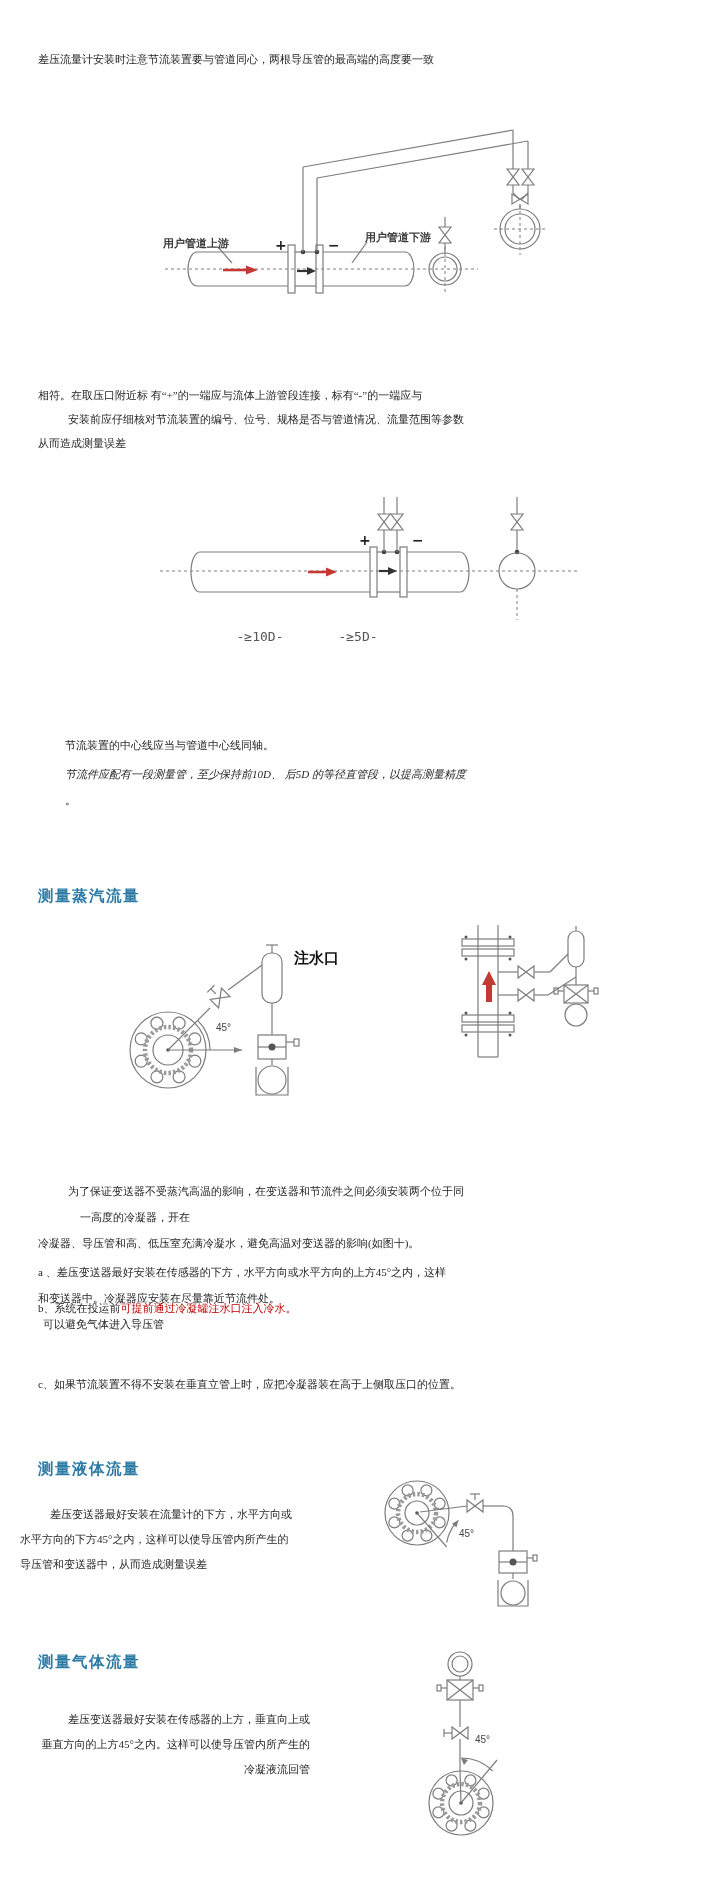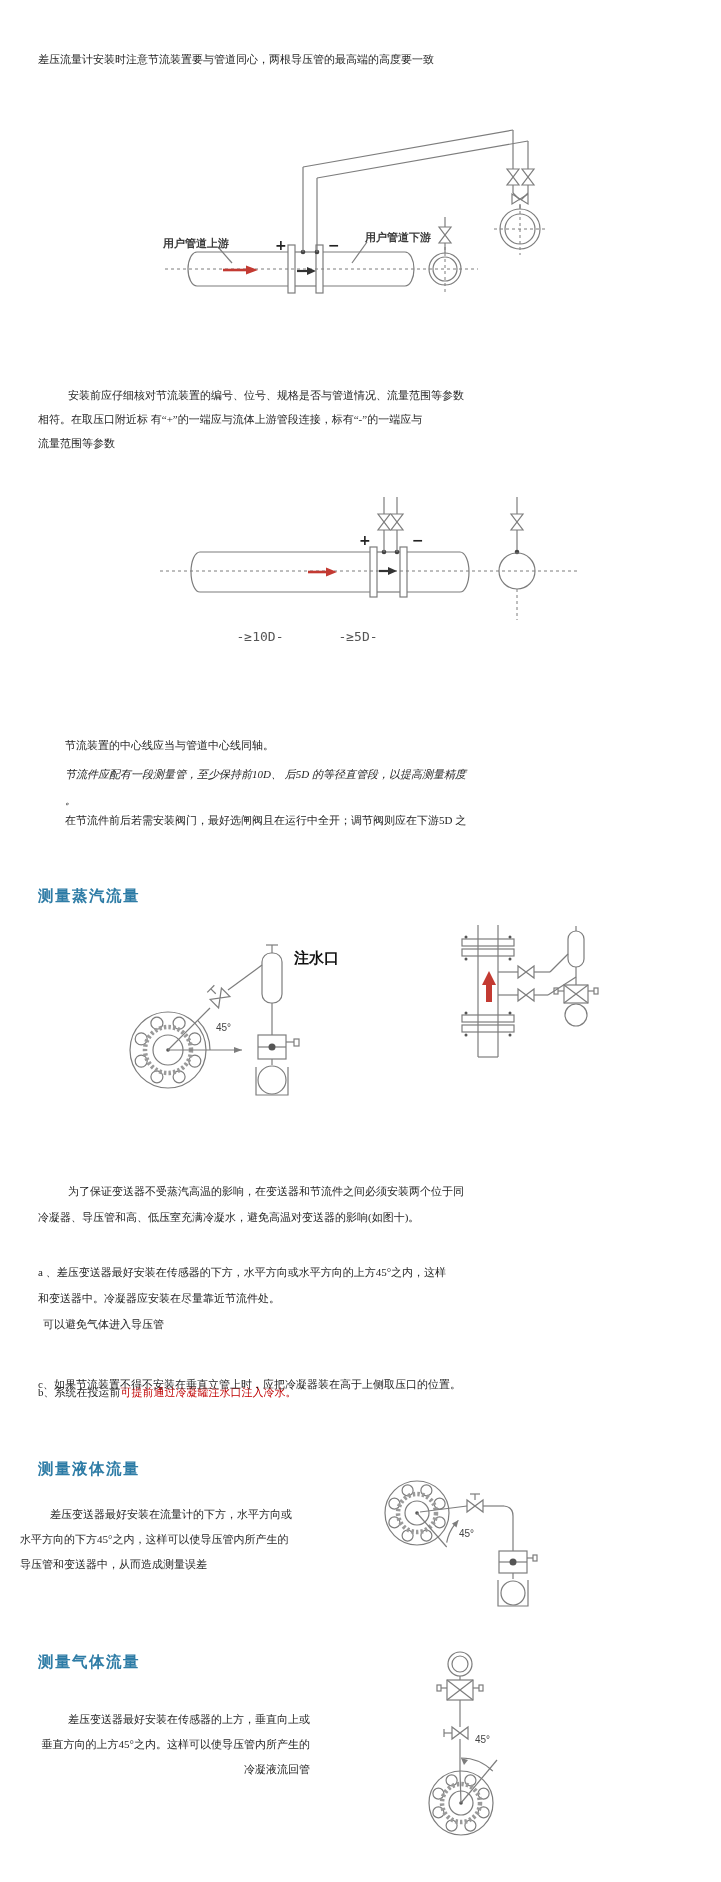--- a/index.html
+++ b/index.html
@@ -89,23 +89,23 @@
       <line x1="177" y1="166" x2="188" y2="166" stroke="#333" stroke-width="2.2"></line>
       <polygon points="187,162 196,166 187,170" fill="#333"></polygon>
     </g>
     <text class="lbl" x="43" y="142">用户管道上游</text>
     <text class="lbl" x="245" y="136">用户管道下游</text>
     <text class="pm" x="155" y="145">+</text>
     <text class="pm" x="208" y="145">−</text>
   </svg>
 
   <div class="t" style="left:38px;top:383px;">
+    <div class="ln">相符。在取压口附近标 有“+”的一端应与流体上游管段连接，标有“-”的一端应与</div>
     <div class="ln ind2">安装前应仔细核对节流装置的编号、位号、规格是否与管道情况、流量范围等参数</div>
-    <div class="ln">相符。在取压口附近标 有“+”的一端应与流体上游管段连接，标有“-”的一端应与</div>
-    <div class="ln">流量范围等参数</div>
+    <div class="ln">从而造成测量误差</div>
   </div>
 
   <svg class="diag" style="left:160px;top:495px;" width="430" height="160" viewBox="0 0 430 160">
     <g class="s">
       <line class="sd" x1="0" y1="76" x2="420" y2="76"></line>
       <g>
         <path d="M40 57 a9 20 0 0 0 0 40"></path>
         <line x1="40" y1="57" x2="210" y2="57"></line>
         <line x1="40" y1="97" x2="210" y2="97"></line>
       </g>
@@ -150,21 +150,20 @@
   </svg>
 
   <div class="t" style="left:65px;top:733px;">
     <div class="ln">节流装置的中心线应当与管道中心线同轴。</div>
   </div>
   <div class="t" style="left:65px;top:761px;font-style:italic;">
     <div class="ln" style="height:26px;line-height:26px;">节流件应配有一段测量管，至少保持前10D、 后5D 的等径直管段，以提高测量精度</div>
     <div class="ln" style="height:26px;line-height:26px;">。</div>
   </div>
   <div class="t" style="left:65px;top:811px;">
-    <div class="ln" style="height:18px;line-height:18px;">在节流件前后若需安装阀门，最好选闸阀且在运行中全开；调节阀则应在下游5D 之</div>
   </div>
 
   <div class="h" style="left:38px;top:886px;">测量蒸汽流量</div>
 
   <svg class="diag" style="left:100px;top:925px;" width="500" height="245" viewBox="0 0 500 245">
     <g class="s">
       <circle cx="68" cy="125" r="38"></circle>
       <circle cx="94.8" cy="136.1" r="6"></circle>
         <circle cx="79.1" cy="151.8" r="6"></circle>
       <circle cx="56.9" cy="151.8" r="6"></circle>
@@ -251,28 +250,29 @@
       </g>
     </g>
     <g>
       <polygon points="382,60 389,46 396,60" fill="#c33a32"></polygon>
       <rect x="386" y="60" width="6" height="17" fill="#c33a32"></rect>
     </g>
   </svg>
 
   <div class="t" style="left:38px;top:1178px;">
     <div class="ln ind2" style="height:26px;line-height:26px;">为了保证变送器不受蒸汽高温的影响，在变送器和节流件之间必须安装两个位于同</div>
+    <div class="ln ind1" style="height:26px;line-height:26px;">一高度的冷凝器，开在</div>
     <div class="ln" style="height:26px;line-height:26px;">冷凝器、导压管和高、低压室充满冷凝水，避免高温对变送器的影响(如图十)。</div>
   </div>
   <div class="t" style="left:38px;top:1259px;">
     <div class="ln" style="height:26px;line-height:26px;">a 、差压变送器最好安装在传感器的下方，水平方向或水平方向的上方45°之内，这样</div>
     <div class="ln" style="height:26px;line-height:26px;">和变送器中。冷凝器应安装在尽量靠近节流件处。</div>
     <div class="ln ind05" style="height:26px;line-height:26px;">可以避免气体进入导压管</div>
   </div>
-  <div class="t" style="left:38px;top:1380px;text-align:right;">
+  <div class="t" style="left:38px;top:1296px;text-align:right;">
     <div class="ln"><span>b、系统在投运前</span><span class="red">可提前通过冷凝罐注水口注入冷水。</span></div>
   </div>
   <div class="t" style="left:38px;top:1372px;">
     <div class="ln">c、如果节流装置不得不安装在垂直立管上时，应把冷凝器装在高于上侧取压口的位置。</div>
   </div>
 
   <div class="h" style="left:38px;top:1459px;">测量液体流量</div>
   <div class="t" style="left:20px;top:1502px;">
     <div class="ln ind2" style="height:25px;line-height:25px;">差压变送器最好安装在流量计的下方，水平方向或</div>
     <div class="ln" style="height:25px;line-height:25px;">水平方向的下方45°之内，这样可以使导压管内所产生的</div>

